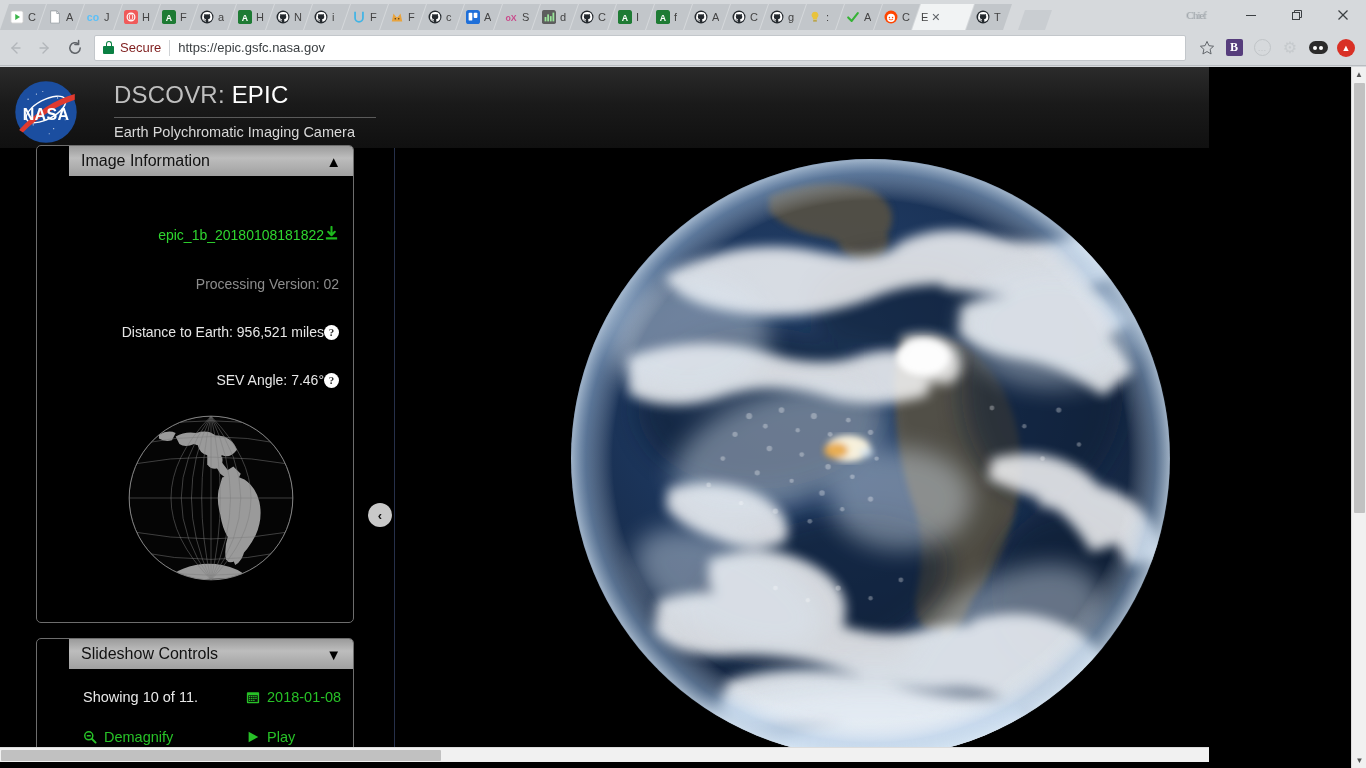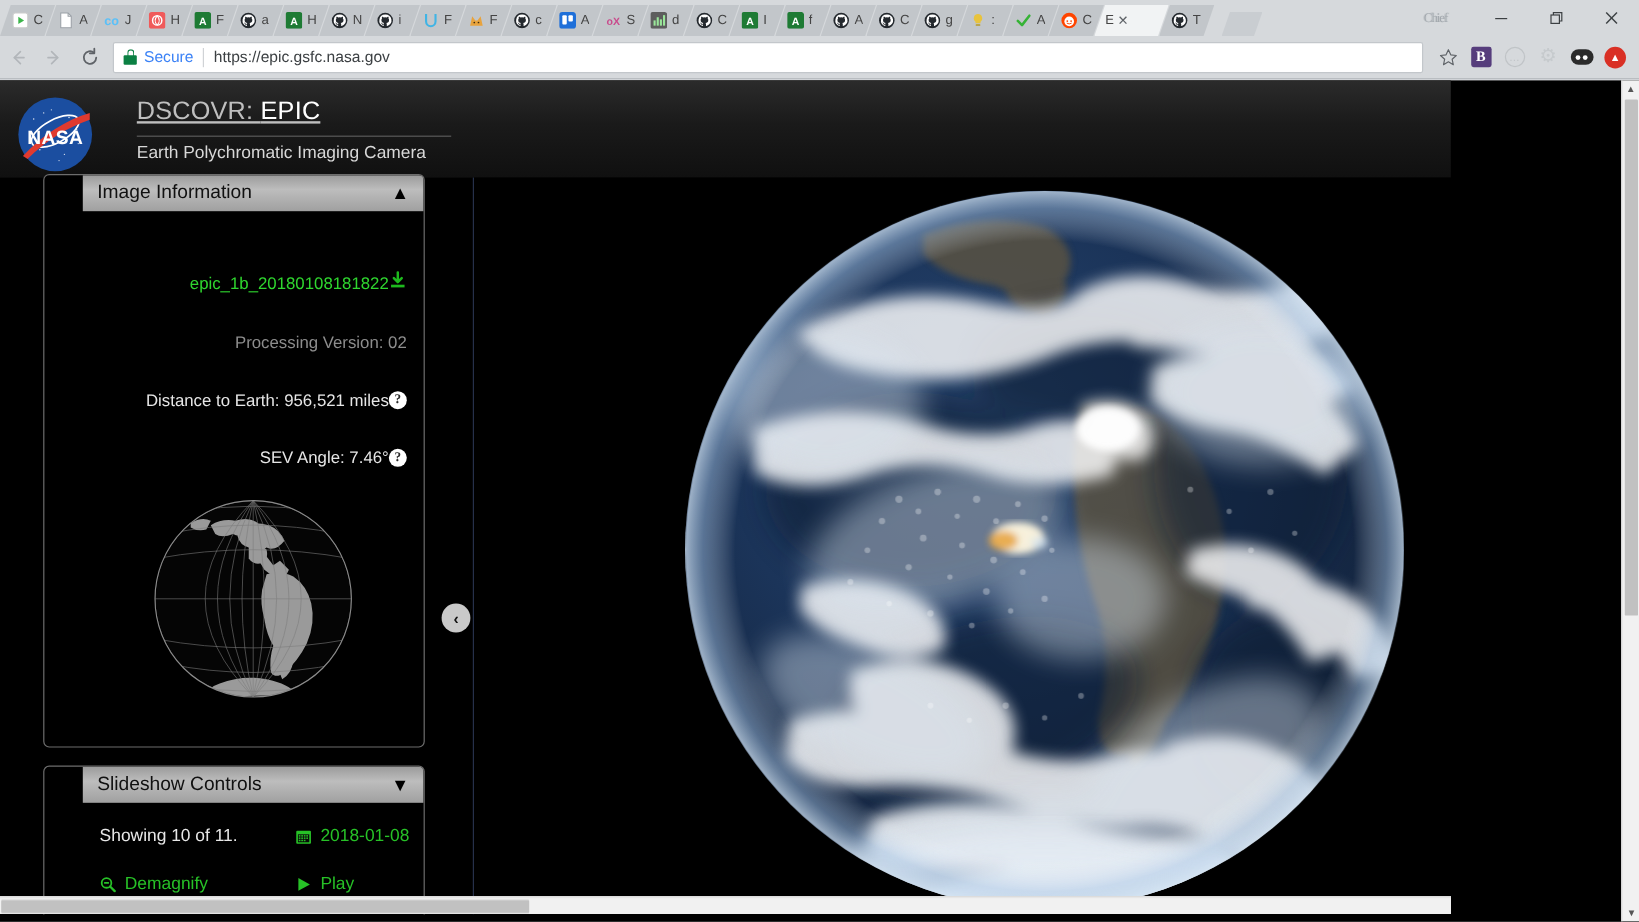--- a/index.html
+++ b/index.html
@@ -75,21 +75,21 @@
   .navbtn svg { display:block; }
   .omnibox {
     flex:1; height:26px; margin:0 8px 0 4px; background:#fff;
     border:1px solid #c3c7cb; border-radius:2px;
     display:flex; align-items:center; padding:0 8px;
     font-size:13px;
   }
   .lock { width:11px; height:13px; margin-right:6px; position:relative; flex:0 0 11px; }
   .lock .body { position:absolute; bottom:0; left:0; width:11px; height:8px; background:#0b8043; border-radius:1px;}
   .lock .shackle { position:absolute; top:0; left:2.5px; width:6px; height:6px; border:1.6px solid #0b8043; border-bottom:none; border-radius:3px 3px 0 0; }
-  .secure { color:#3b82f6; font-size:13px; margin-right:8px; }
+  .secure { color:#7f1d1d; font-size:13px; margin-right:8px; }
   .sep { width:1px; height:16px; background:#d0d3d6; margin-right:8px; }
   .url { color:#3c4043; font-size:13px; }
   .star { width:26px; height:26px; display:flex;align-items:center;justify-content:center; }
   .exticons { display:flex; align-items:center; padding-right:6px; }
   .ext { width:28px; height:28px; display:flex; align-items:center; justify-content:center; }
   .ext-b { width:17px;height:17px;background:#563d7c;color:#fff;border-radius:2px;
            font-size:12px;font-weight:bold;display:flex;align-items:center;justify-content:center;
            font-family:"Liberation Serif",serif; }
   .ext-circle { width:17px;height:17px;border:1.6px solid #c0c4c7;border-radius:50%;
            display:flex;align-items:center;justify-content:center;color:#c0c4c7;font-size:9px;}
@@ -112,21 +112,21 @@
 
   
   .siteheader {
     position:absolute; top:0; left:0; width:1351px; height:81px;
     background: linear-gradient(to bottom, #2b2b2b 0%, #1a1a1a 45%, #101010 100%);
   }
   .nasa-logo {
     position:absolute; left:14px; top:13px; width:64px; height:64px;
   }
   .brand { position:absolute; left:114px; top:14px; }
-  .brand .t1 { font-size:21px; color:#bfbfbf; letter-spacing:.2px;text-decoration:underline; }
+  .brand .t1 { font-size:24px; color:#bfbfbf; letter-spacing:.2px; }
   .brand .t1 b { color:#fff; font-weight:normal; }
   .brand .rule { width:262px; height:1px; background:#5a5a5a; margin:8px 0 6px; }
   .brand .t2 { font-size:14.5px; color:#d8d8d8; }
   .nav { position:absolute; top:32px; left:580px; display:flex; gap:0; }
   .nav a {
     color:#b5b5b5; font-size:14.5px; text-decoration:none; padding:0 18px;
   }
 
   
   .panel {

